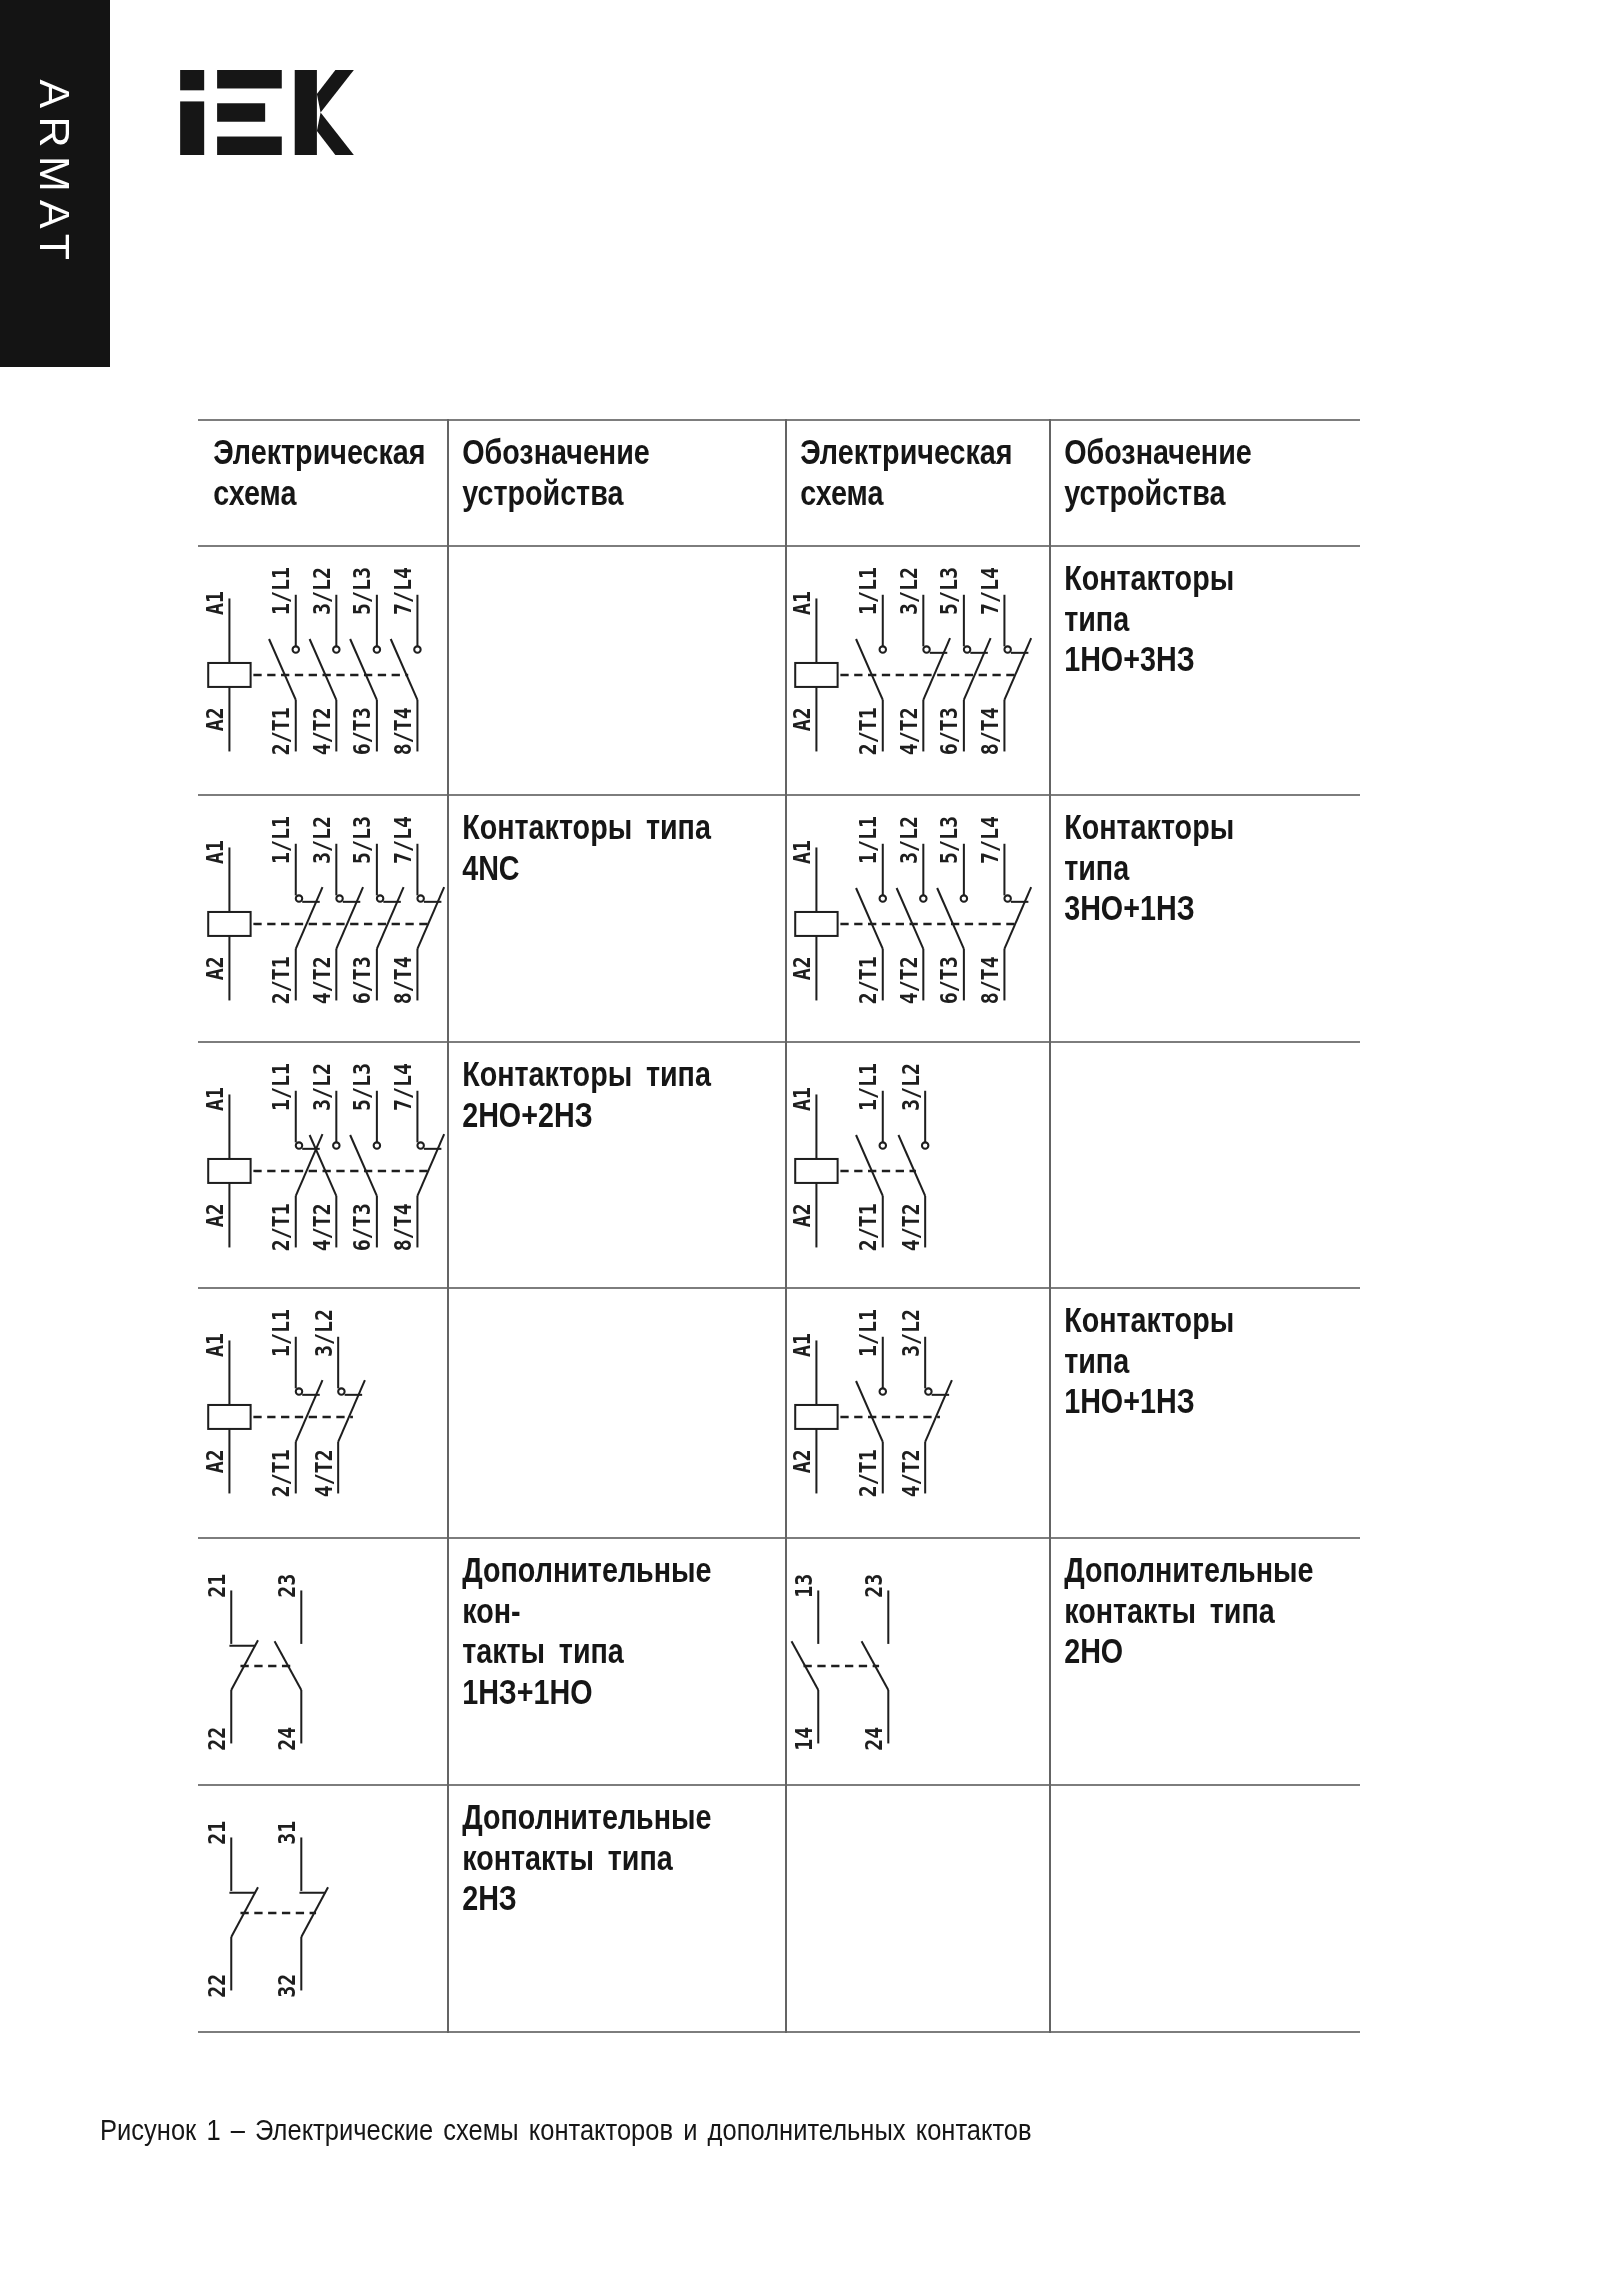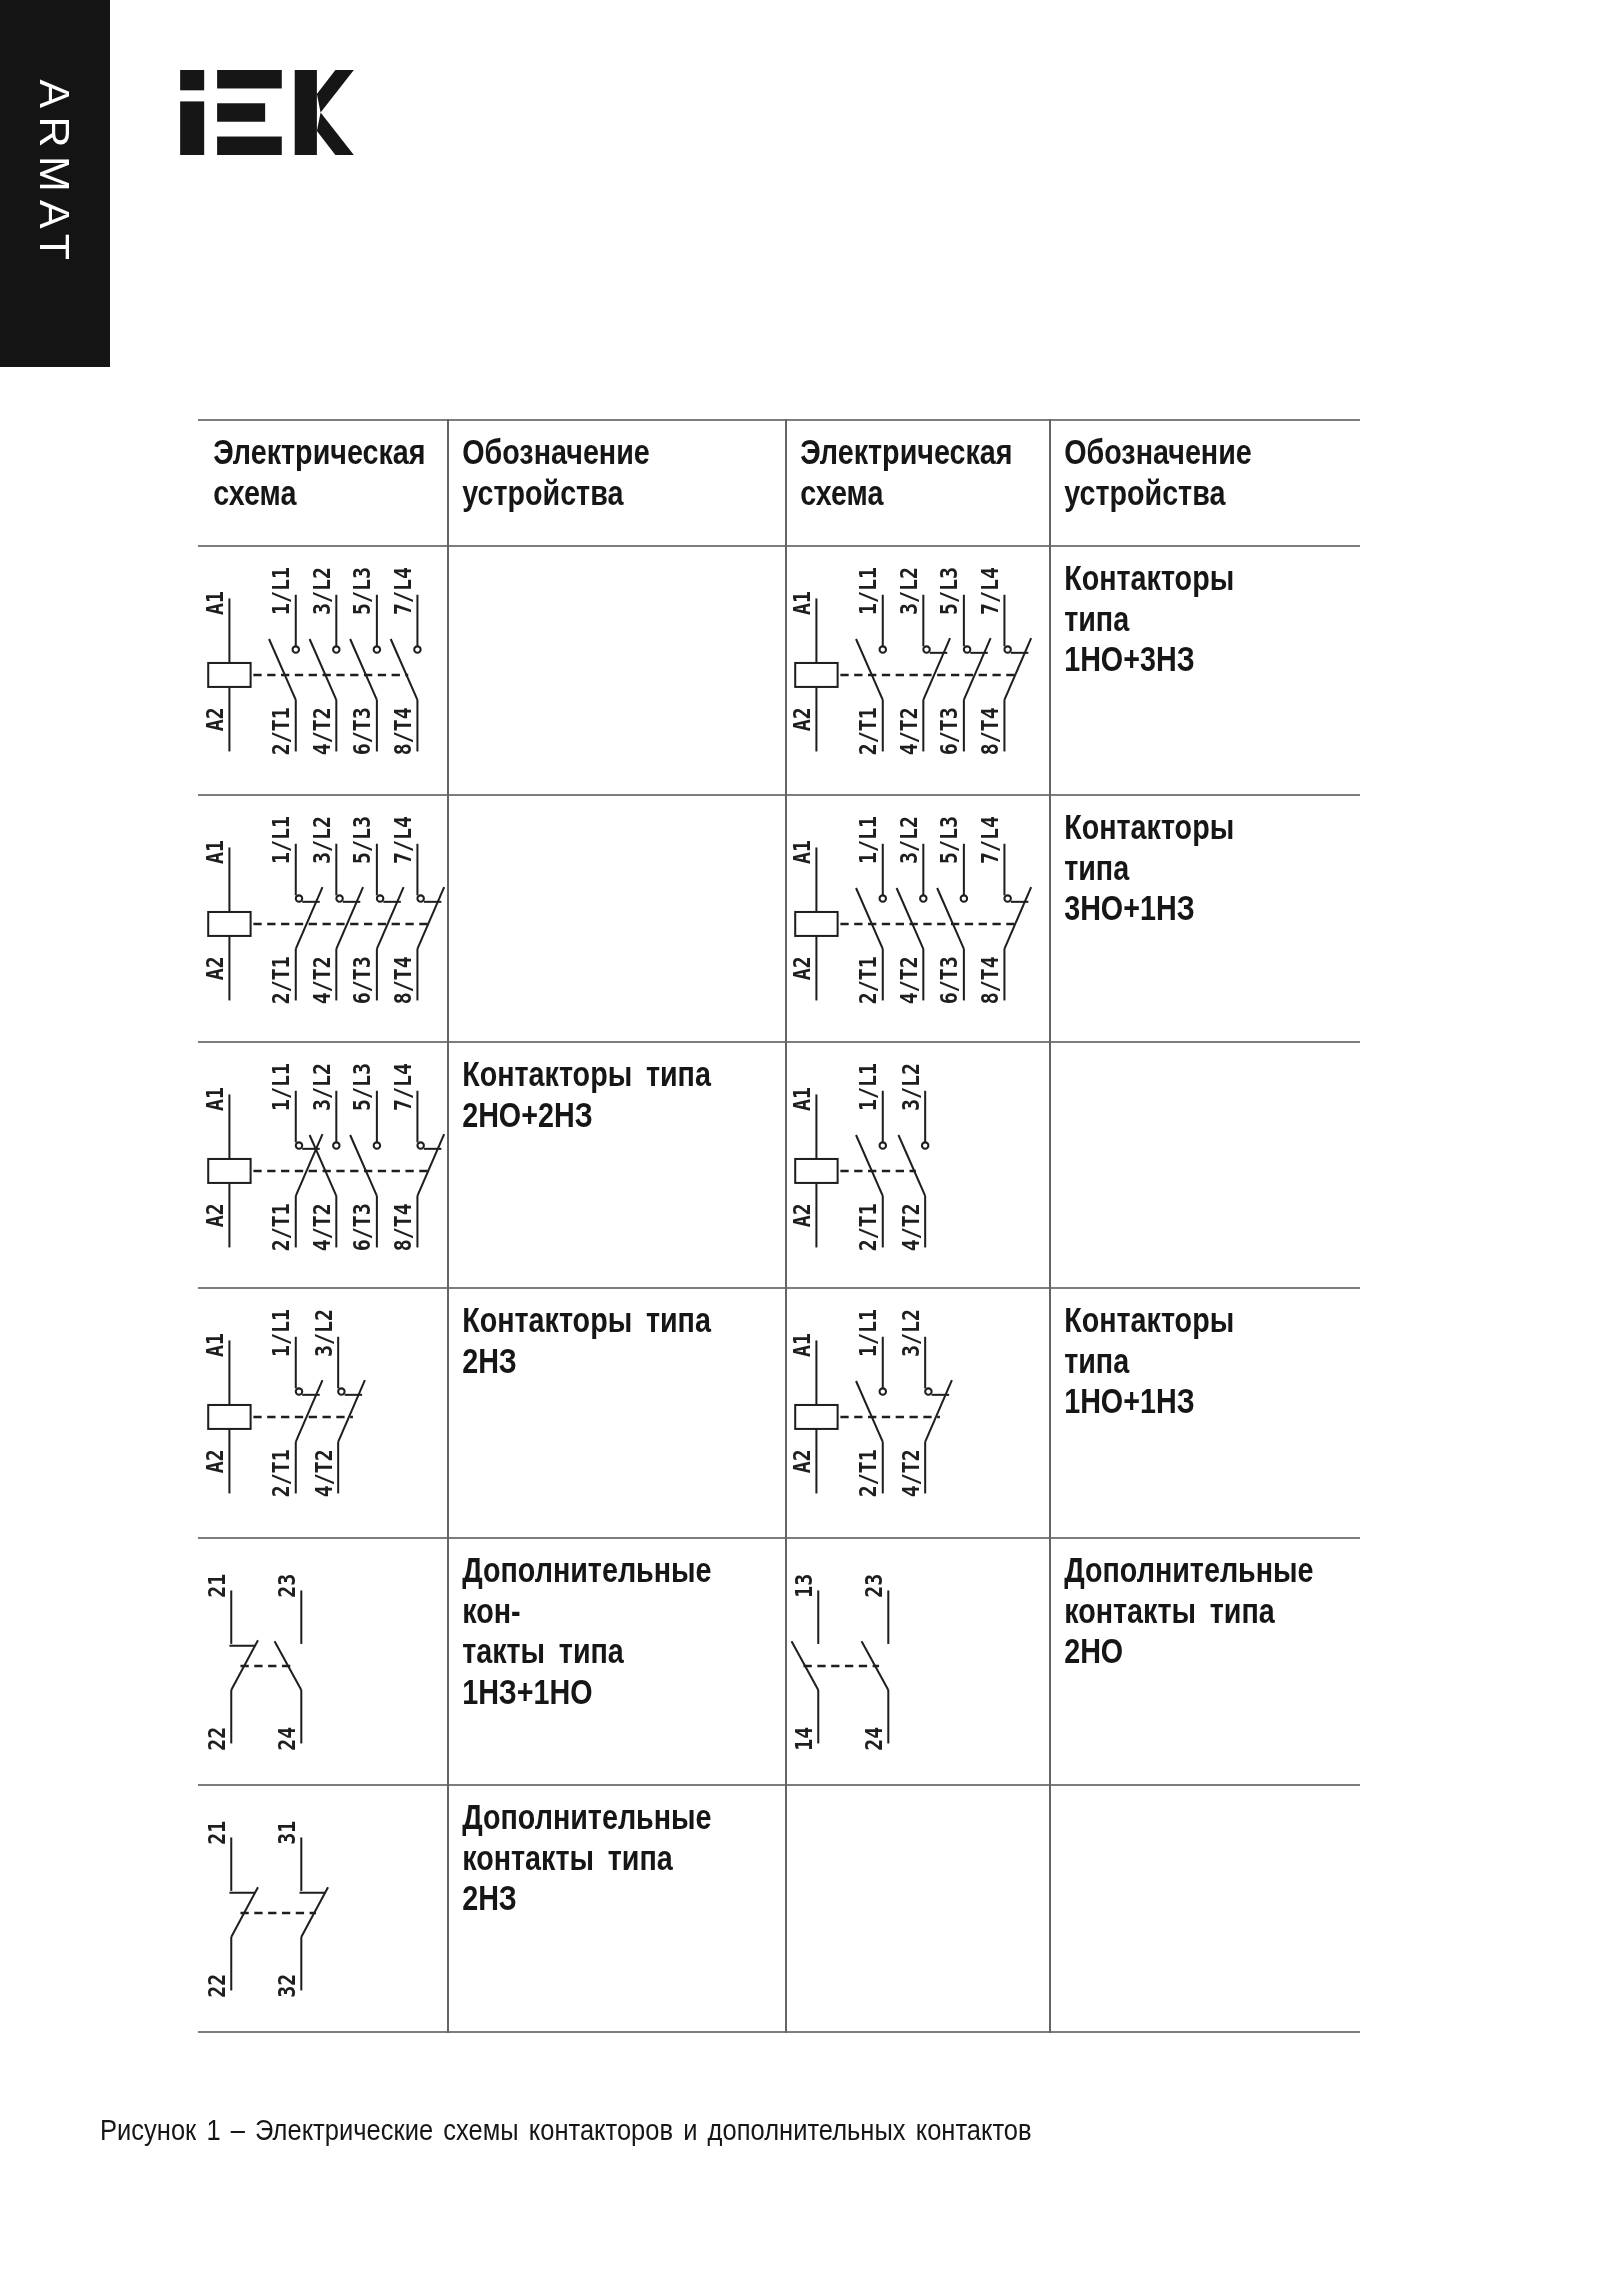--- a/index.html
+++ b/index.html
@@ -177,20 +177,23 @@
         <text transform="translate(231 76) rotate(-90) scale(0.9 1)" text-anchor="start" font-size="24" fill="#1e1e1e" font-family="DejaVu Sans Mono, monospace">7/L4</text>
         <text transform="translate(231 176) rotate(-90) scale(0.9 1)" text-anchor="end" font-size="24" fill="#1e1e1e" font-family="DejaVu Sans Mono, monospace">8/T4</text>
         <line x1="34" y1="58" x2="34" y2="128" stroke="#1e1e1e" stroke-width="2.2" fill="none"></line>
         <line x1="34" y1="154" x2="34" y2="224" stroke="#1e1e1e" stroke-width="2.2" fill="none"></line>
         <rect x="11" y="128" width="46" height="26" stroke="#1e1e1e" stroke-width="2.2" fill="none"></rect>
         <text transform="translate(27 76) rotate(-90) scale(0.9 1)" text-anchor="start" font-size="24" fill="#1e1e1e" font-family="DejaVu Sans Mono, monospace">A1</text>
         <text transform="translate(27 176) rotate(-90) scale(0.9 1)" text-anchor="end" font-size="24" fill="#1e1e1e" font-family="DejaVu Sans Mono, monospace">A2</text>
         <line x1="60" y1="141" x2="254" y2="141" stroke="#1e1e1e" stroke-width="2.6" fill="none" stroke-dasharray="9 6"></line>
       </svg>
     </div>
+  <div class="cell" style="left:249px;top:375px;width:338px;height:247px">
+    <div class="t">Контакторы типа 4NC</div>
+    </div>
   <div class="cell" style="left:587px;top:375px;width:264px;height:247px">
     <svg class="diag" width="249" height="247" viewBox="0 0 270 268">
         <line x1="106" y1="54" x2="106" y2="110" stroke="#1e1e1e" stroke-width="2.2" fill="none"></line>
         <line x1="106" y1="168" x2="106" y2="224" stroke="#1e1e1e" stroke-width="2.2" fill="none"></line>
         <circle cx="106" cy="113.5" r="3.5" stroke="#1e1e1e" stroke-width="2.2" fill="none"></circle>
         <line x1="106" y1="168" x2="77" y2="102" stroke="#1e1e1e" stroke-width="2.2" fill="none"></line>
         <text transform="translate(99 76) rotate(-90) scale(0.9 1)" text-anchor="start" font-size="24" fill="#1e1e1e" font-family="DejaVu Sans Mono, monospace">1/L1</text>
         <text transform="translate(99 176) rotate(-90) scale(0.9 1)" text-anchor="end" font-size="24" fill="#1e1e1e" font-family="DejaVu Sans Mono, monospace">2/T1</text>
         <line x1="150" y1="54" x2="150" y2="110" stroke="#1e1e1e" stroke-width="2.2" fill="none"></line>
         <line x1="150" y1="168" x2="150" y2="224" stroke="#1e1e1e" stroke-width="2.2" fill="none"></line>
@@ -304,23 +307,20 @@
         <text transform="translate(145 76) rotate(-90) scale(0.9 1)" text-anchor="start" font-size="24" fill="#1e1e1e" font-family="DejaVu Sans Mono, monospace">3/L2</text>
         <text transform="translate(145 176) rotate(-90) scale(0.9 1)" text-anchor="end" font-size="24" fill="#1e1e1e" font-family="DejaVu Sans Mono, monospace">4/T2</text>
         <line x1="34" y1="58" x2="34" y2="128" stroke="#1e1e1e" stroke-width="2.2" fill="none"></line>
         <line x1="34" y1="154" x2="34" y2="224" stroke="#1e1e1e" stroke-width="2.2" fill="none"></line>
         <rect x="11" y="128" width="46" height="26" stroke="#1e1e1e" stroke-width="2.2" fill="none"></rect>
         <text transform="translate(27 76) rotate(-90) scale(0.9 1)" text-anchor="start" font-size="24" fill="#1e1e1e" font-family="DejaVu Sans Mono, monospace">A1</text>
         <text transform="translate(27 176) rotate(-90) scale(0.9 1)" text-anchor="end" font-size="24" fill="#1e1e1e" font-family="DejaVu Sans Mono, monospace">A2</text>
         <line x1="60" y1="141" x2="168" y2="141" stroke="#1e1e1e" stroke-width="2.6" fill="none" stroke-dasharray="9 6"></line>
       </svg>
     </div>
-  <div class="cell" style="left:249px;top:868px;width:338px;height:249px">
-    <div class="t">Контакторы типа 2НЗ</div>
-    </div>
   <div class="cell" style="left:587px;top:868px;width:264px;height:249px">
     <svg class="diag" width="249" height="247" viewBox="0 0 270 268">
         <line x1="106" y1="54" x2="106" y2="110" stroke="#1e1e1e" stroke-width="2.2" fill="none"></line>
         <line x1="106" y1="168" x2="106" y2="224" stroke="#1e1e1e" stroke-width="2.2" fill="none"></line>
         <circle cx="106" cy="113.5" r="3.5" stroke="#1e1e1e" stroke-width="2.2" fill="none"></circle>
         <line x1="106" y1="168" x2="77" y2="102" stroke="#1e1e1e" stroke-width="2.2" fill="none"></line>
         <text transform="translate(99 76) rotate(-90) scale(0.9 1)" text-anchor="start" font-size="24" fill="#1e1e1e" font-family="DejaVu Sans Mono, monospace">1/L1</text>
         <text transform="translate(99 176) rotate(-90) scale(0.9 1)" text-anchor="end" font-size="24" fill="#1e1e1e" font-family="DejaVu Sans Mono, monospace">2/T1</text>
         <line x1="152" y1="54" x2="152" y2="110" stroke="#1e1e1e" stroke-width="2.2" fill="none"></line>
         <line x1="152" y1="168" x2="152" y2="224" stroke="#1e1e1e" stroke-width="2.2" fill="none"></line>

